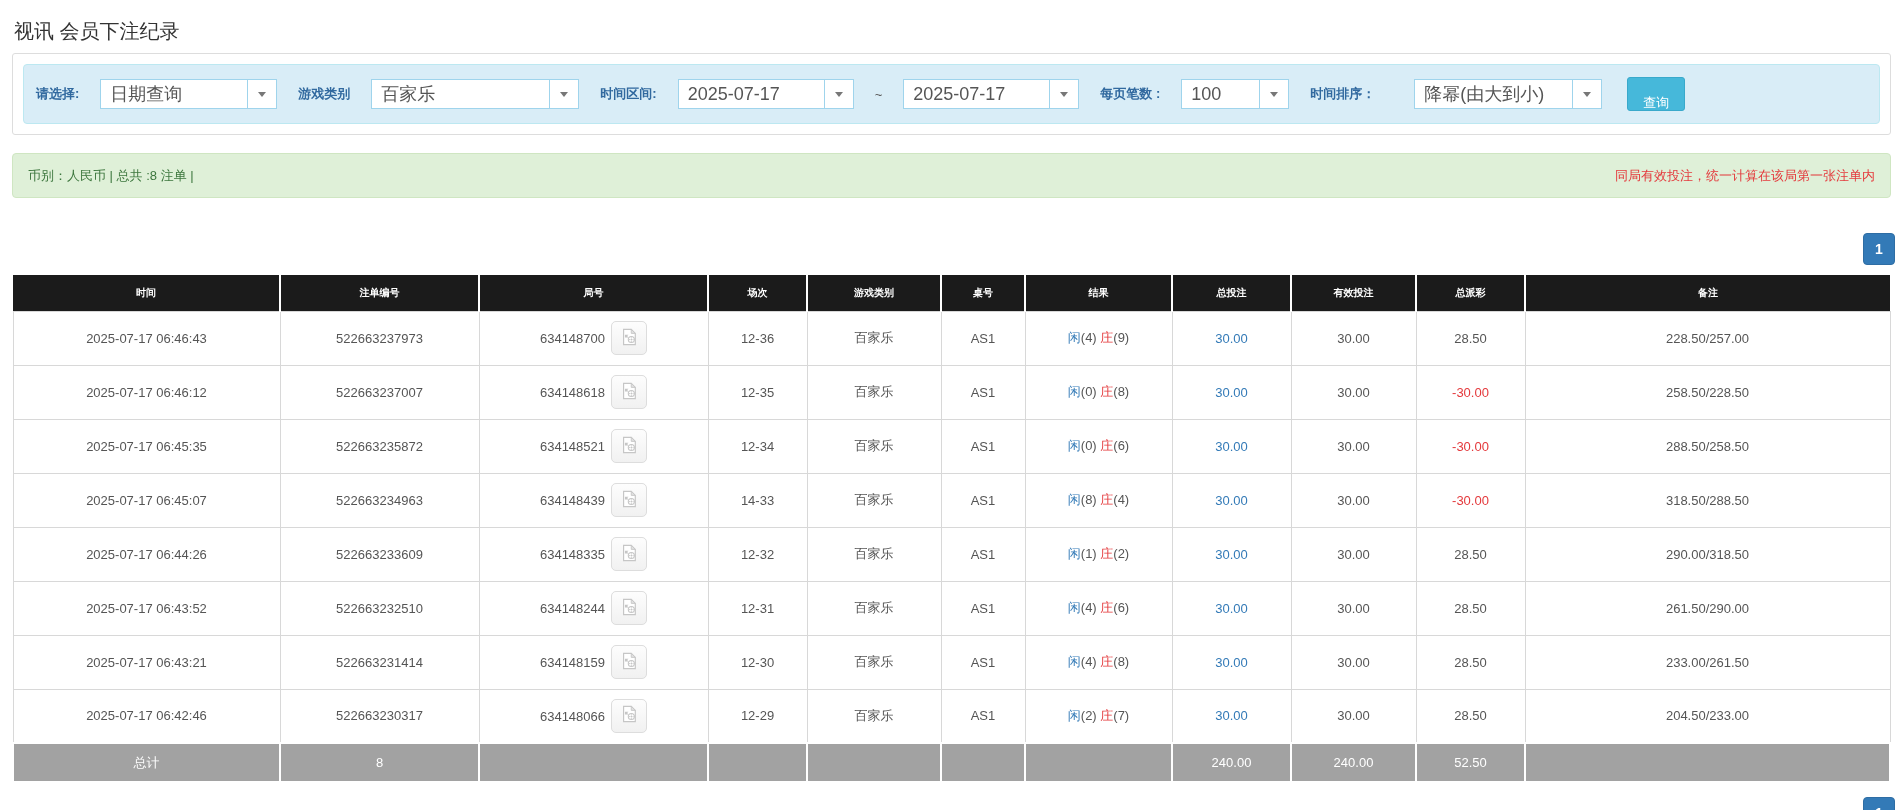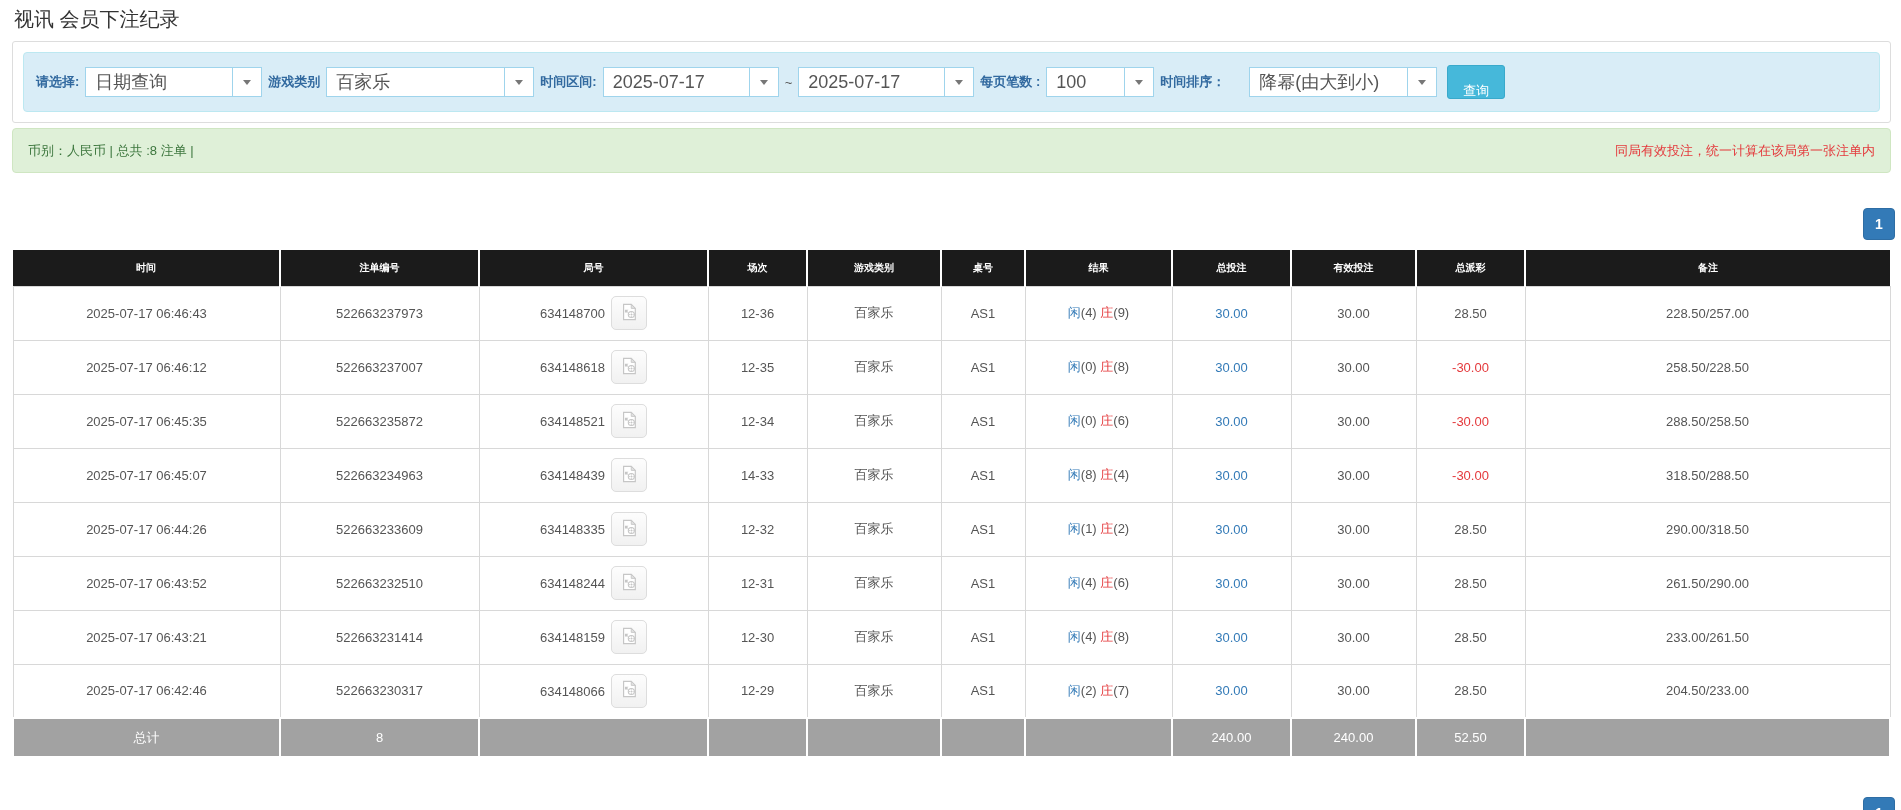--- a/index.html
+++ b/index.html
@@ -1,29 +1,29 @@
 <!DOCTYPE html>
 <html><head>
 <meta charset="utf-8">
 <style>
   * { box-sizing: border-box; margin: 0; padding: 0; }
   html,body { width:1901px; height:810px; }
   body {
     font-family: "Liberation Sans", "DejaVu Sans", sans-serif;
     background:#fff; color:#333; overflow:hidden; position:relative;
   }
-  .page-title { font-size:20px; color:#333; padding:6px 14px 8px; }
+  .page-title { font-size:20px; color:#333; padding:18px 14px 8px; }
 
   .filter-container {
     margin:0 10px 0 12px; background:#fff;
     border:1px solid #ddd; border-radius:3px; padding:10px;
   }
   .filter-panel {
     background:#d9edf7; border:1px solid #bce8f1; border-radius:4px;
-    padding:14px 12px; display:flex; align-items:center; gap:6px; height:60px;
+    padding:14px 12px; display:flex; align-items:center; gap:21px; height:60px;
   }
   .f-label { color:#31699f; font-weight:bold; font-size:13px; white-space:nowrap; }
   .combo { display:flex; align-items:stretch; height:30px; }
   .combo-field {
     background:#fff; border:1px solid #9fd4ec; border-right:none;
     font-size:18px; color:#555; padding:0 9px; display:flex; align-items:center;
     white-space:nowrap; overflow:hidden;
   }
   .combo-arrow {
     width:30px; background:#fff; border:1px solid #9fd4ec;
@@ -36,21 +36,21 @@
   .w-size  { width:78px;  }
   .w-sort  { width:158px;margin-left:18px; }
   .tilde { color:#555; font-size:13px; }
   .btn-query {
     height:28px; padding:16px 15px; margin-left:4px;
     background:#46b8da; border:1px solid #39a9cb; border-radius:3px;
     color:#fff; font-size:13px; cursor:pointer;
   }
 
   .summary-bar {
-    margin:5px 10px 0 12px; background:#dff0d8; border:1px solid #cfe6c2; border-radius:4px;
+    margin:18px 10px 0 12px; background:#dff0d8; border:1px solid #cfe6c2; border-radius:4px;
     height:45px; display:flex; align-items:center; justify-content:space-between;
     padding:0 15px; font-size:13px;
   }
   .summary-left { color:#3c763d; }
   .summary-right { color:#e4393c; }
 
   .pager-top { display:flex; justify-content:flex-end; margin:35px 6px 10px 0; }
   .page-btn {
     min-width:32px; height:32px; background:#337ab7; border:1px solid #2e6da4; border-radius:4px;
     color:#fff; font-size:14px; font-weight:bold; display:flex; align-items:center; justify-content:center;

